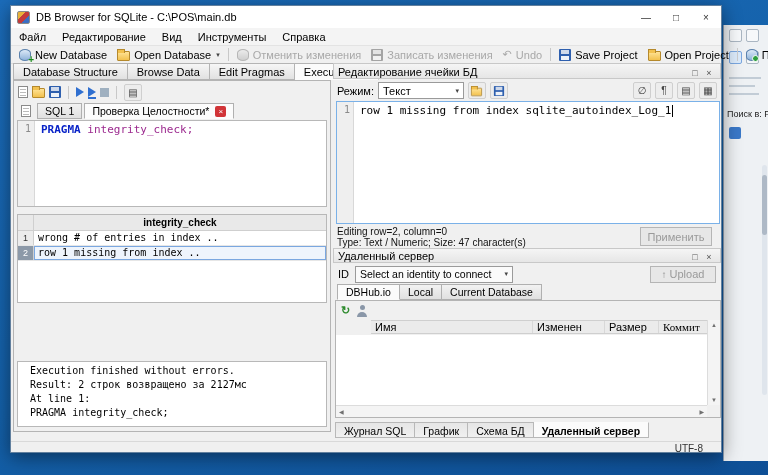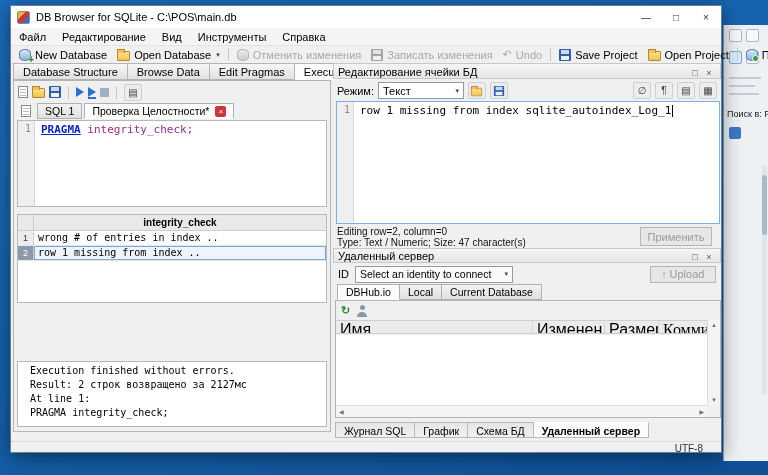--- a/index.html
+++ b/index.html
@@ -90,21 +90,21 @@
   .stab.active { background:#fcfcfc; border-bottom-color:#fcfcfc; }
   .tab-close { width:11px; height:11px; background:#d13438; color:#fff; font-size:8px; line-height:11px;
                text-align:center; border-radius:2px; margin-left:6px; }
   .newtab-btn { width:18px; height:16px; display:flex; align-items:center; justify-content:center; }
 
   #sql-editor { position:absolute; left:3px; top:39px; width:310px; height:87px; background:#fff;
                 border:1px solid #b8b8b8; display:flex; font-family:"DejaVu Sans Mono", monospace; font-size:11px; }
   .gutter { width:17px; background:#efefef; border-right:1px solid #d8d8d8; color:#8a8a8a;
             text-align:right; padding:2px 3px 0 0; font-size:10px; flex:none; }
   .code { padding:2px 0 0 6px; white-space:pre; }
-  .kw { color:#0a24c8; font-weight:bold;text-decoration:underline; }
+  .kw { color:#0a24c8; font-weight:bold; }
   .ident { color:#9c2a8f; }
 
   #sql-results { position:absolute; left:3px; top:133px; width:310px; height:89px; background:#fff;
                  border:1px solid #b8b8b8; font-family:"DejaVu Sans Mono", monospace; font-size:10px;
                  display:flex; flex-direction:column; }
   .grid-header { display:flex; height:16px; background:#e9e9e9; border-bottom:1px solid #cfcfcf; flex:none; }
   .corner { width:16px; border-right:1px solid #cfcfcf; flex:none; }
   .hcell { flex:1; text-align:center; padding-top:2px; font-family:"Liberation Sans", sans-serif;
            font-size:10px; font-weight:bold; }
   .grow { display:flex; height:15px; border-bottom:1px solid #e6e6e6; flex:none; }
@@ -155,21 +155,21 @@
   .rtab { padding:1px 8px; height:16px; background:linear-gradient(#f2f2f2,#e0e0e0);
           border:1px solid #b0b0b0; border-left:none; font-size:10.5px; }
   .rtab:first-child { border-left:1px solid #b0b0b0; }
   .rtab.active { background:#fbfbfb; border-bottom-color:#fbfbfb; }
 
   #remote-panel { position:absolute; left:324px; top:294px; width:386px; height:118px;
                   border:1px solid #b4b4b4; background:#f0f0f0; }
   #remote-toolbar { position:absolute; left:0; top:0; height:19px; display:flex; align-items:center; gap:6px; padding:0 5px; }
   #rtable { position:absolute; left:0; top:19px; right:0; bottom:0; }
   .rt-head { display:flex; height:14px; background:#ebebeb; border-top:1px solid #cfcfcf;
-             border-bottom:1px solid #cfcfcf; font-size:16px; padding-right:13px; }
+             border-bottom:1px solid #cfcfcf; font-size:11px; padding-right:13px;margin-left:35px; }
   .rh { padding:0 4px; border-right:1px solid #d8d8d8; white-space:nowrap; overflow:hidden; }
   .rh.name { flex:1; } .rh.changed { width:72px; flex:none; } .rh.size { width:54px; flex:none; } .rh.commit { width:48px; flex:none; border-right:none;font-family:Liberation Serif, serif; }
   .rt-body { position:absolute; left:0; top:15px; right:13px; bottom:12px; background:#fff; }
   .vsb { position:absolute; right:0; top:0; bottom:12px; width:13px; background:#f4f4f4; border-left:1px solid #dcdcdc;
          display:flex; flex-direction:column; justify-content:space-between; align-items:center;
          font-size:6px; color:#707070; padding:2px 0; }
   .hsb { position:absolute; left:0; right:13px; bottom:0; height:12px; background:#f4f4f4; border-top:1px solid #dcdcdc;
          display:flex; justify-content:space-between; align-items:center; font-size:6px; color:#707070; padding:0 3px; }
 
   #bottom-tabs { position:absolute; left:324px; top:416px; height:17px; display:flex; align-items:flex-start; }

